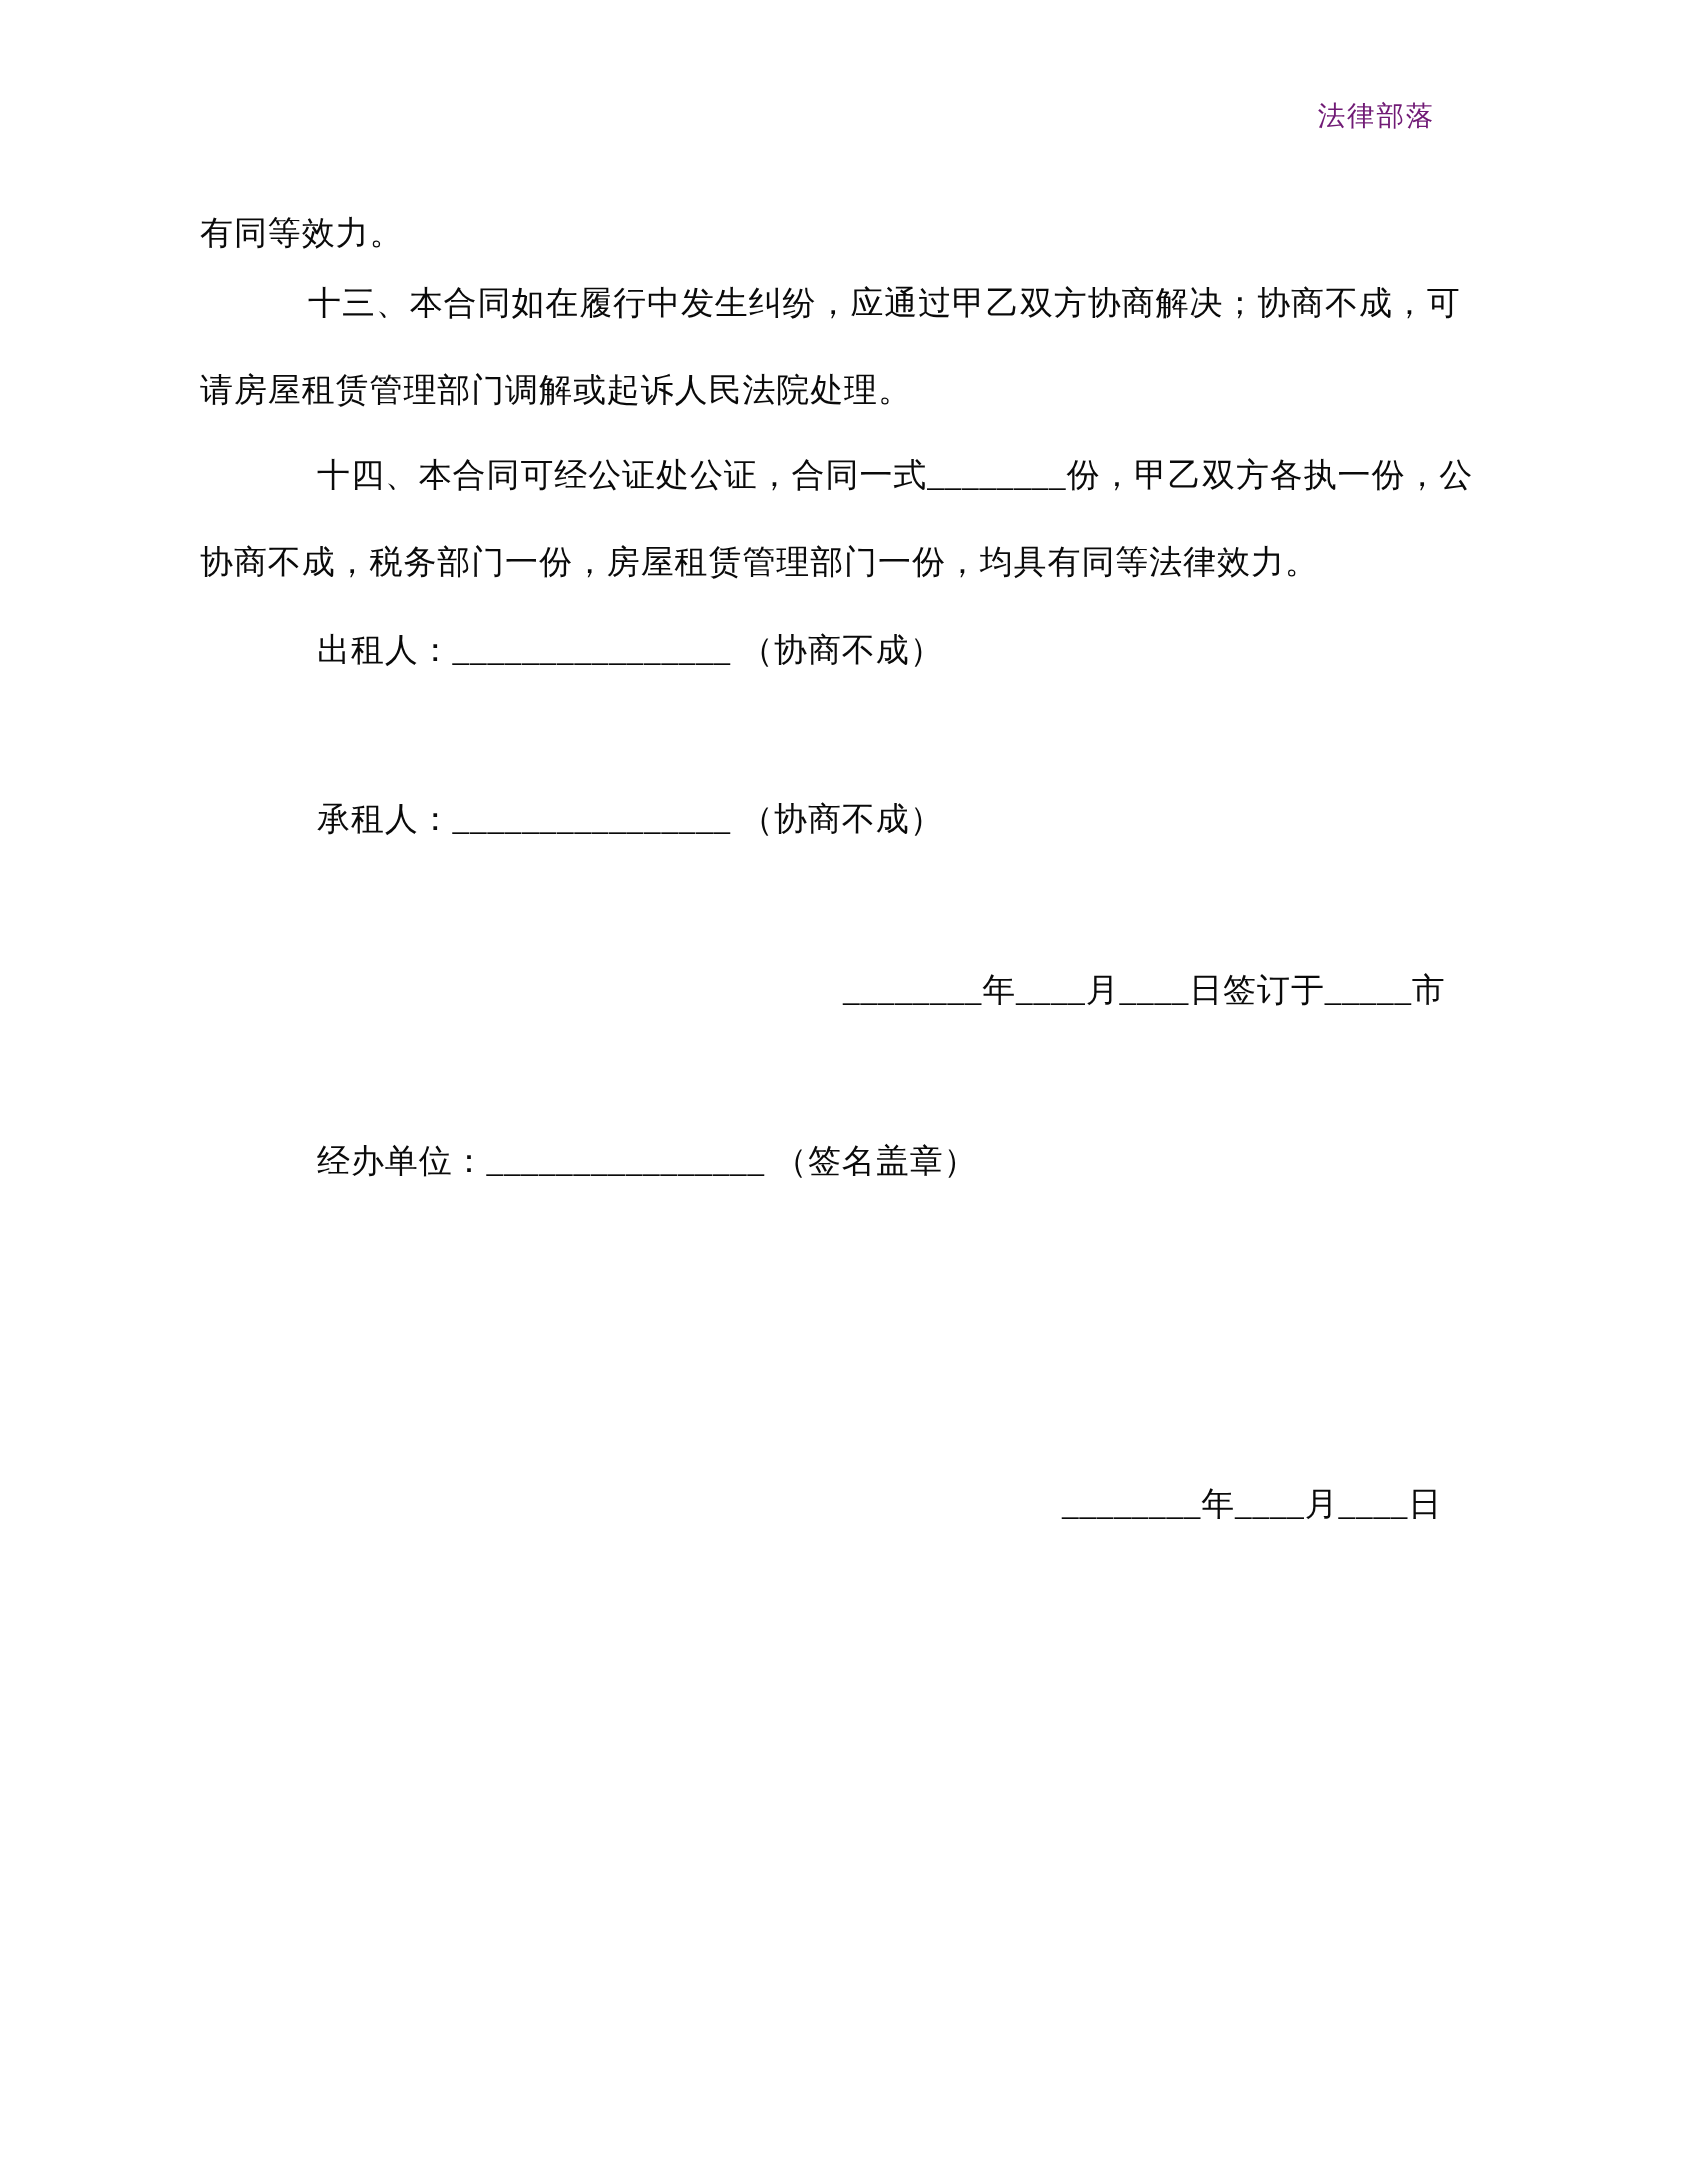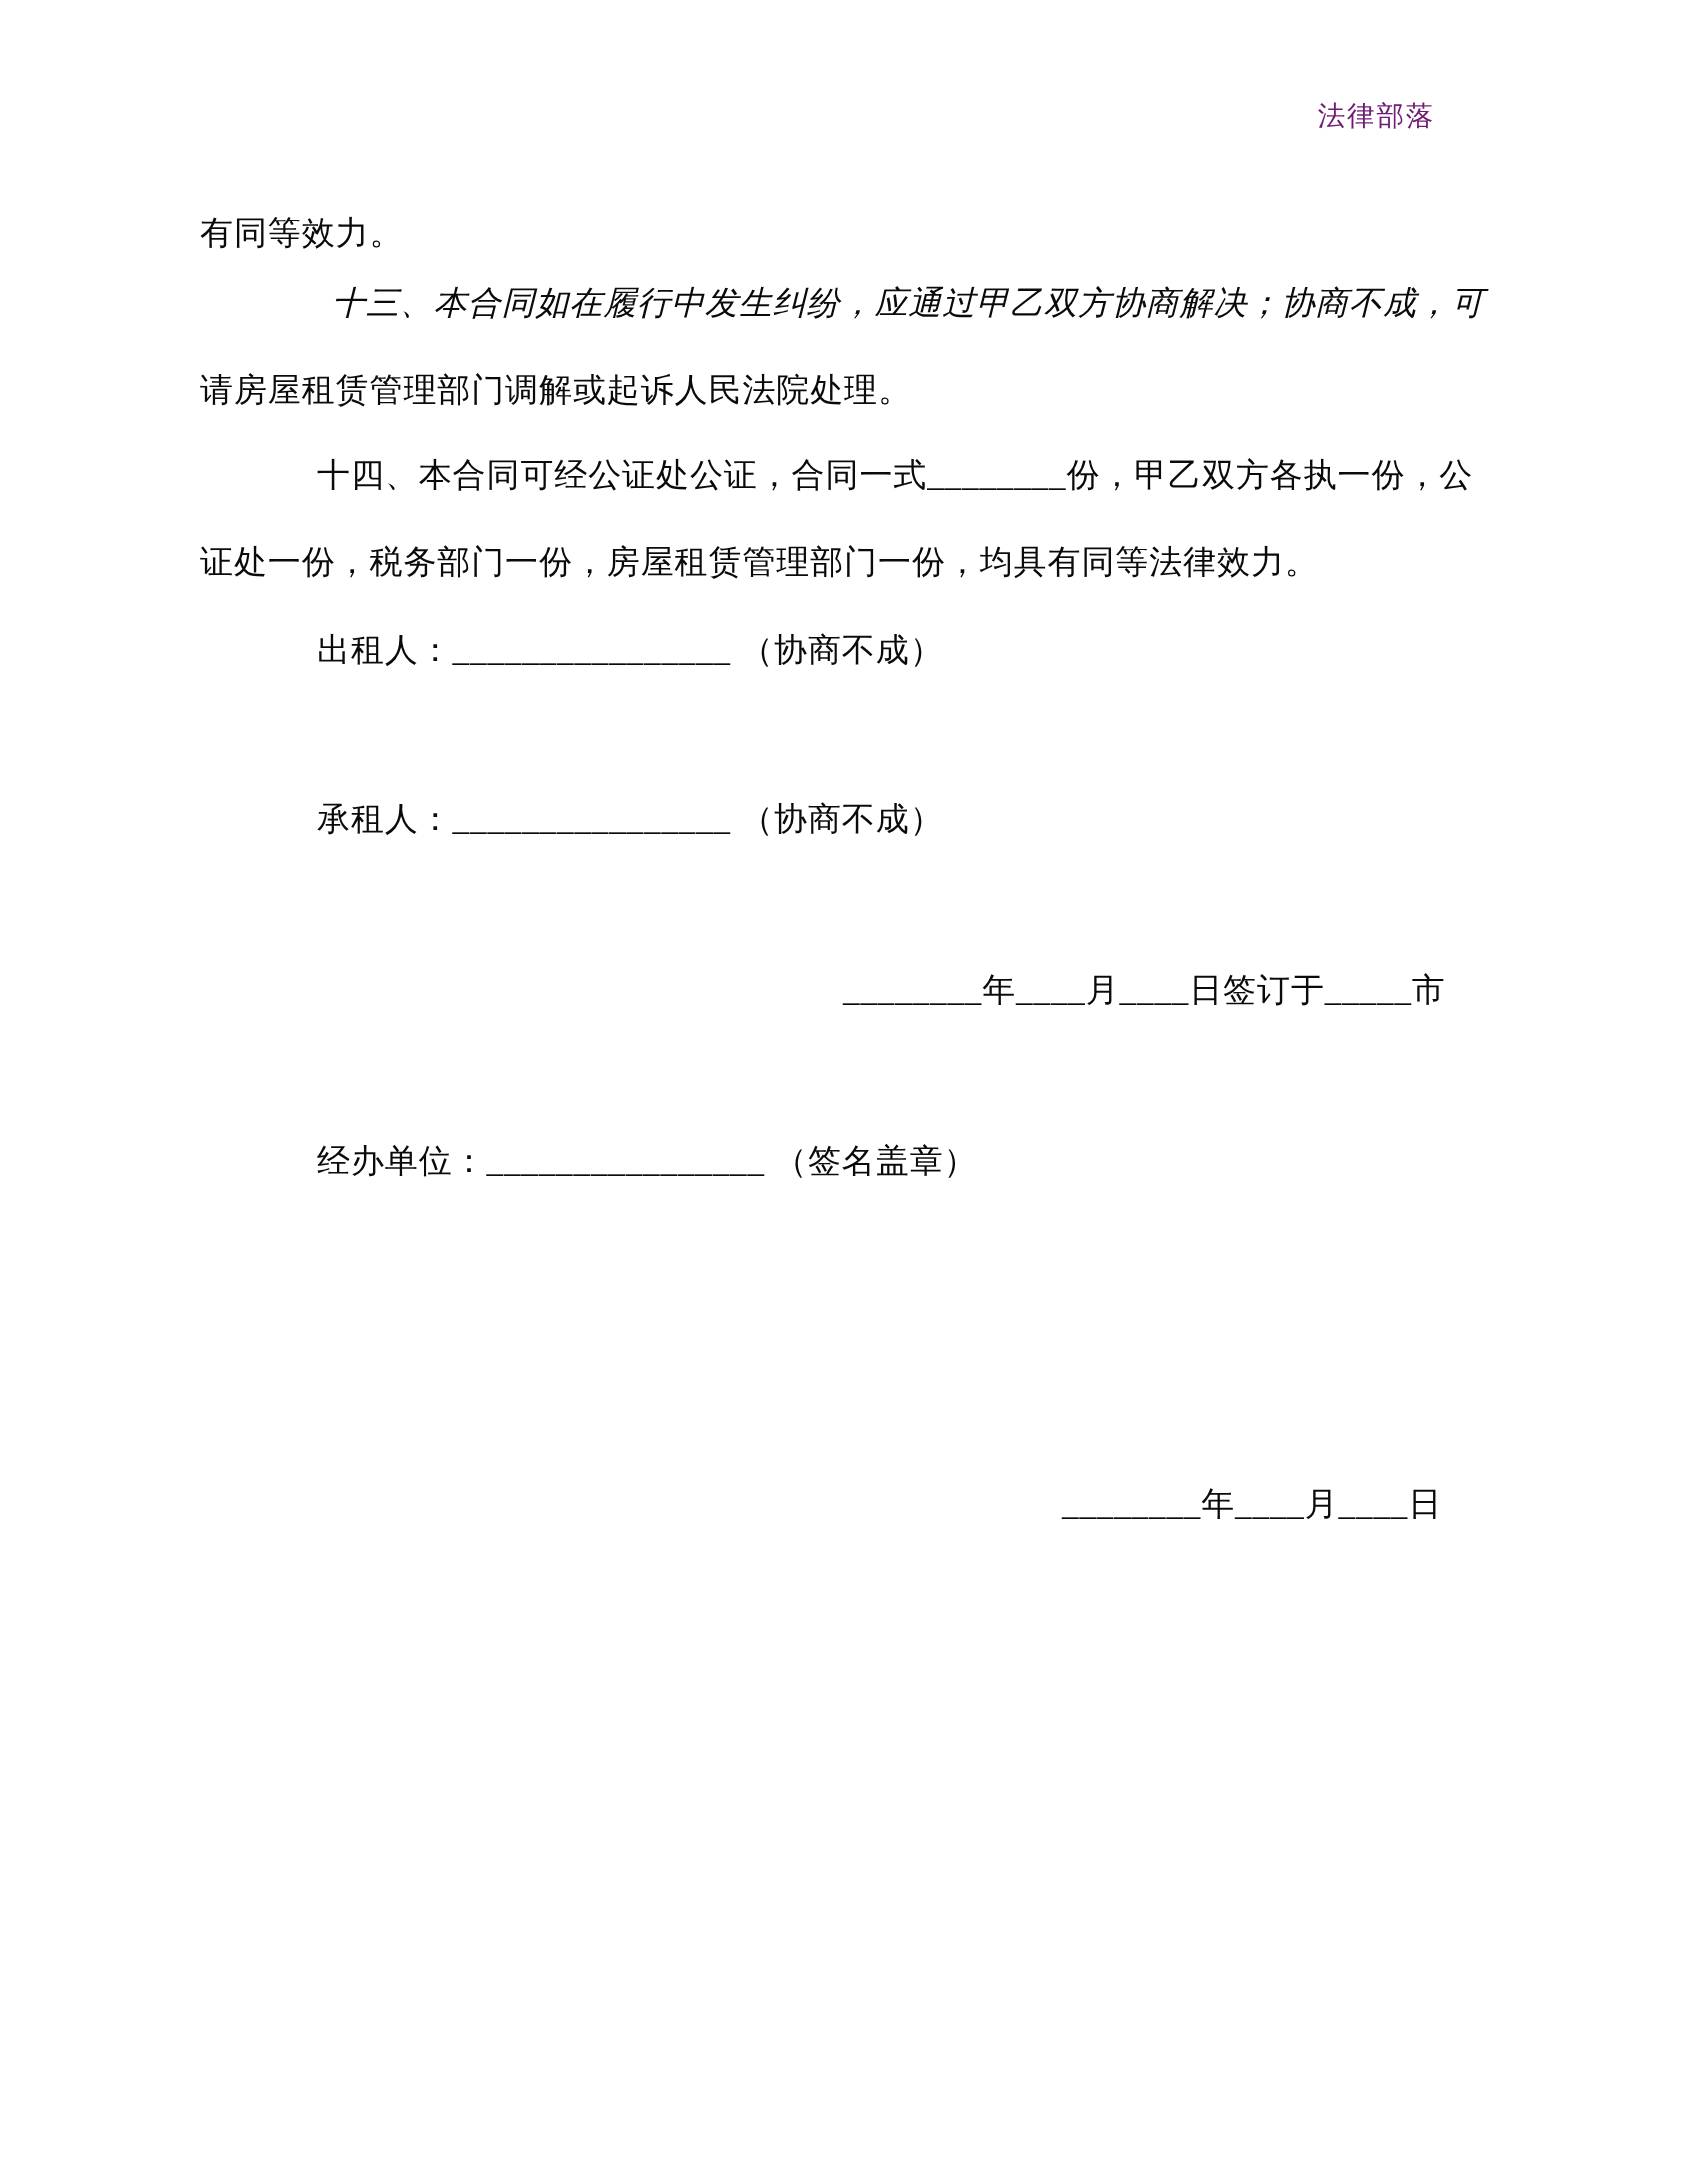--- a/index.html
+++ b/index.html
@@ -28,21 +28,21 @@
     position: absolute;
     font-size: 27.5px;
     line-height: 33px;
     white-space: pre;
     letter-spacing: 1.8px;
     color: #701a75;
   }
   
   .pos-header   { top: 99px;  right: 251px; }
   .pos-l1       { top: 197px;  left: 200px; margin-top: 16px; }
-  .pos-l2       { top: 283px;  left: 332px; font-style: italic; }
+  .pos-l2       { top: 283px;  left: 308px; }
   .pos-l3       { top: 370px;  left: 200px; }
   .pos-l4       { top: 455px;  left: 317px; }
   .pos-l5       { top: 542px;  left: 200px; }
   .pos-lessor   { top: 630px;  left: 317px; }
   .pos-lessee   { top: 799px;  left: 317px; }
   .pos-signdate { top: 970px; left: 843px; }
   .pos-agency   { top: 1141px; left: 317px; }
   .pos-agent    { top: 1313px; left: 317px; }
   .pos-findate  { top: 1484px; left: 1062px; }
 </style>
@@ -54,21 +54,21 @@
   <div class="header-line pos-header">法律部落</div>
 
   <div class="line pos-l1">有同等效力。</div>
 
   <div class="line pos-l2">十三、本合同如在履行中发生纠纷，应通过甲乙双方协商解决；协商不成，可</div>
 
   <div class="line pos-l3">请房屋租赁管理部门调解或起诉人民法院处理。</div>
 
   <div class="line pos-l4">十四、本合同可经公证处公证，合同一式________份，甲乙双方各执一份，公</div>
 
-  <div class="line pos-l5">证处一份，税务部门一份，房屋租赁管理部门一份，均具有同等法律效力。</div>
+  <div class="line pos-l5">协商不成，税务部门一份，房屋租赁管理部门一份，均具有同等法律效力。</div>
 
   <div class="line pos-lessor">出租人：________________ （协商不成）</div>
 
   <div class="line pos-lessee">承租人：________________ （协商不成）</div>
 
   <div class="line pos-agency">经办单位：________________ （签名盖章）</div>
 
   <div class="line pos-signdate">________年____月____日签订于_____市</div>
 
 

